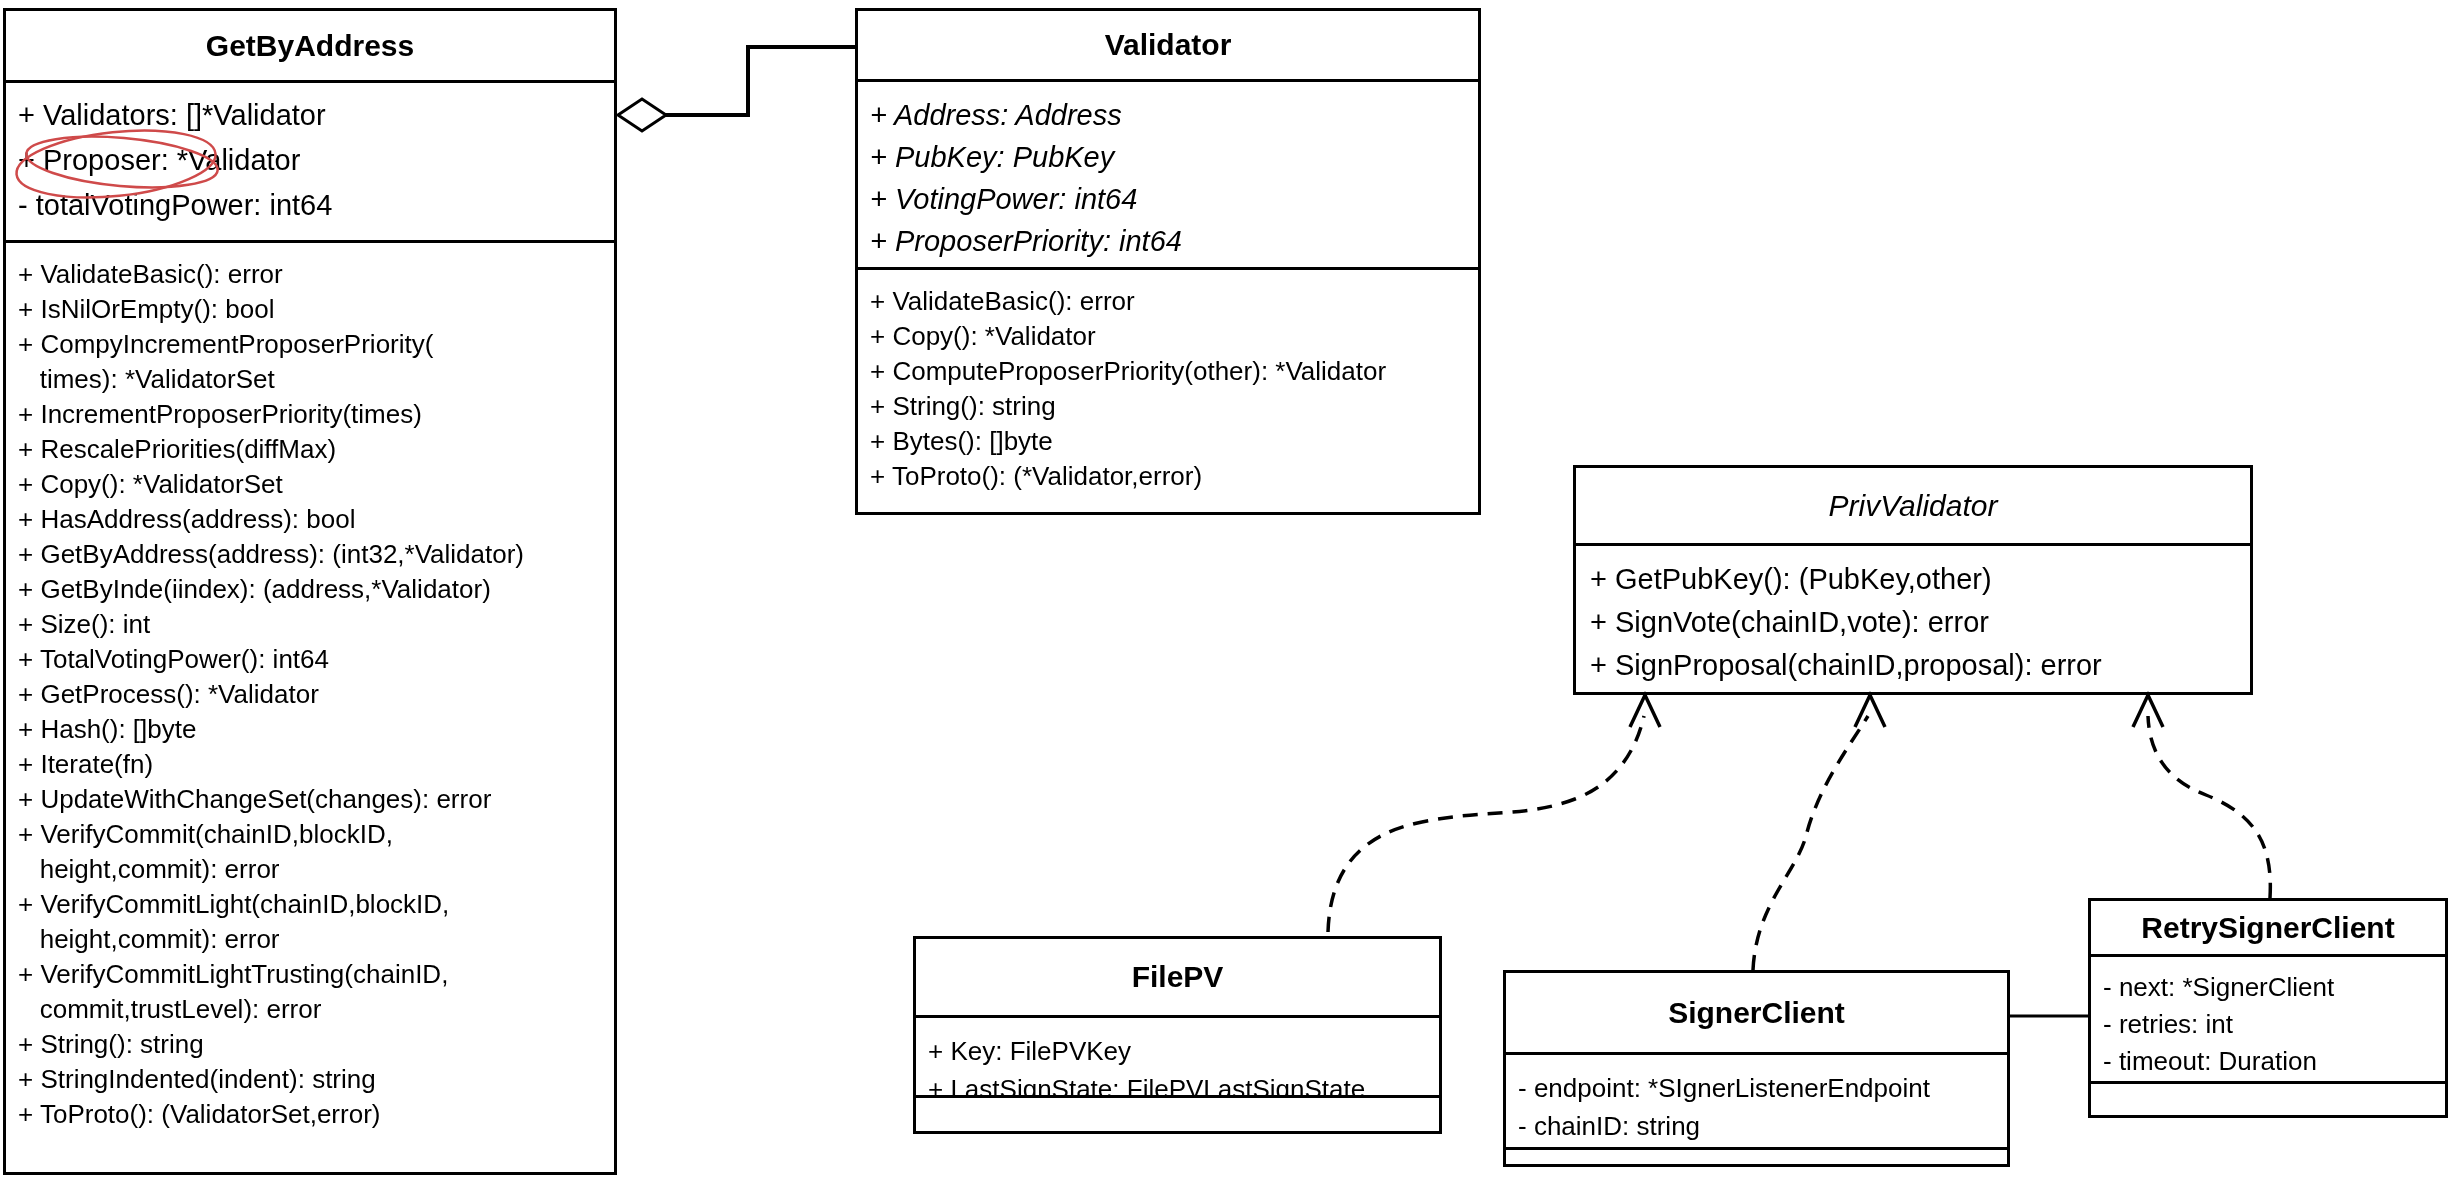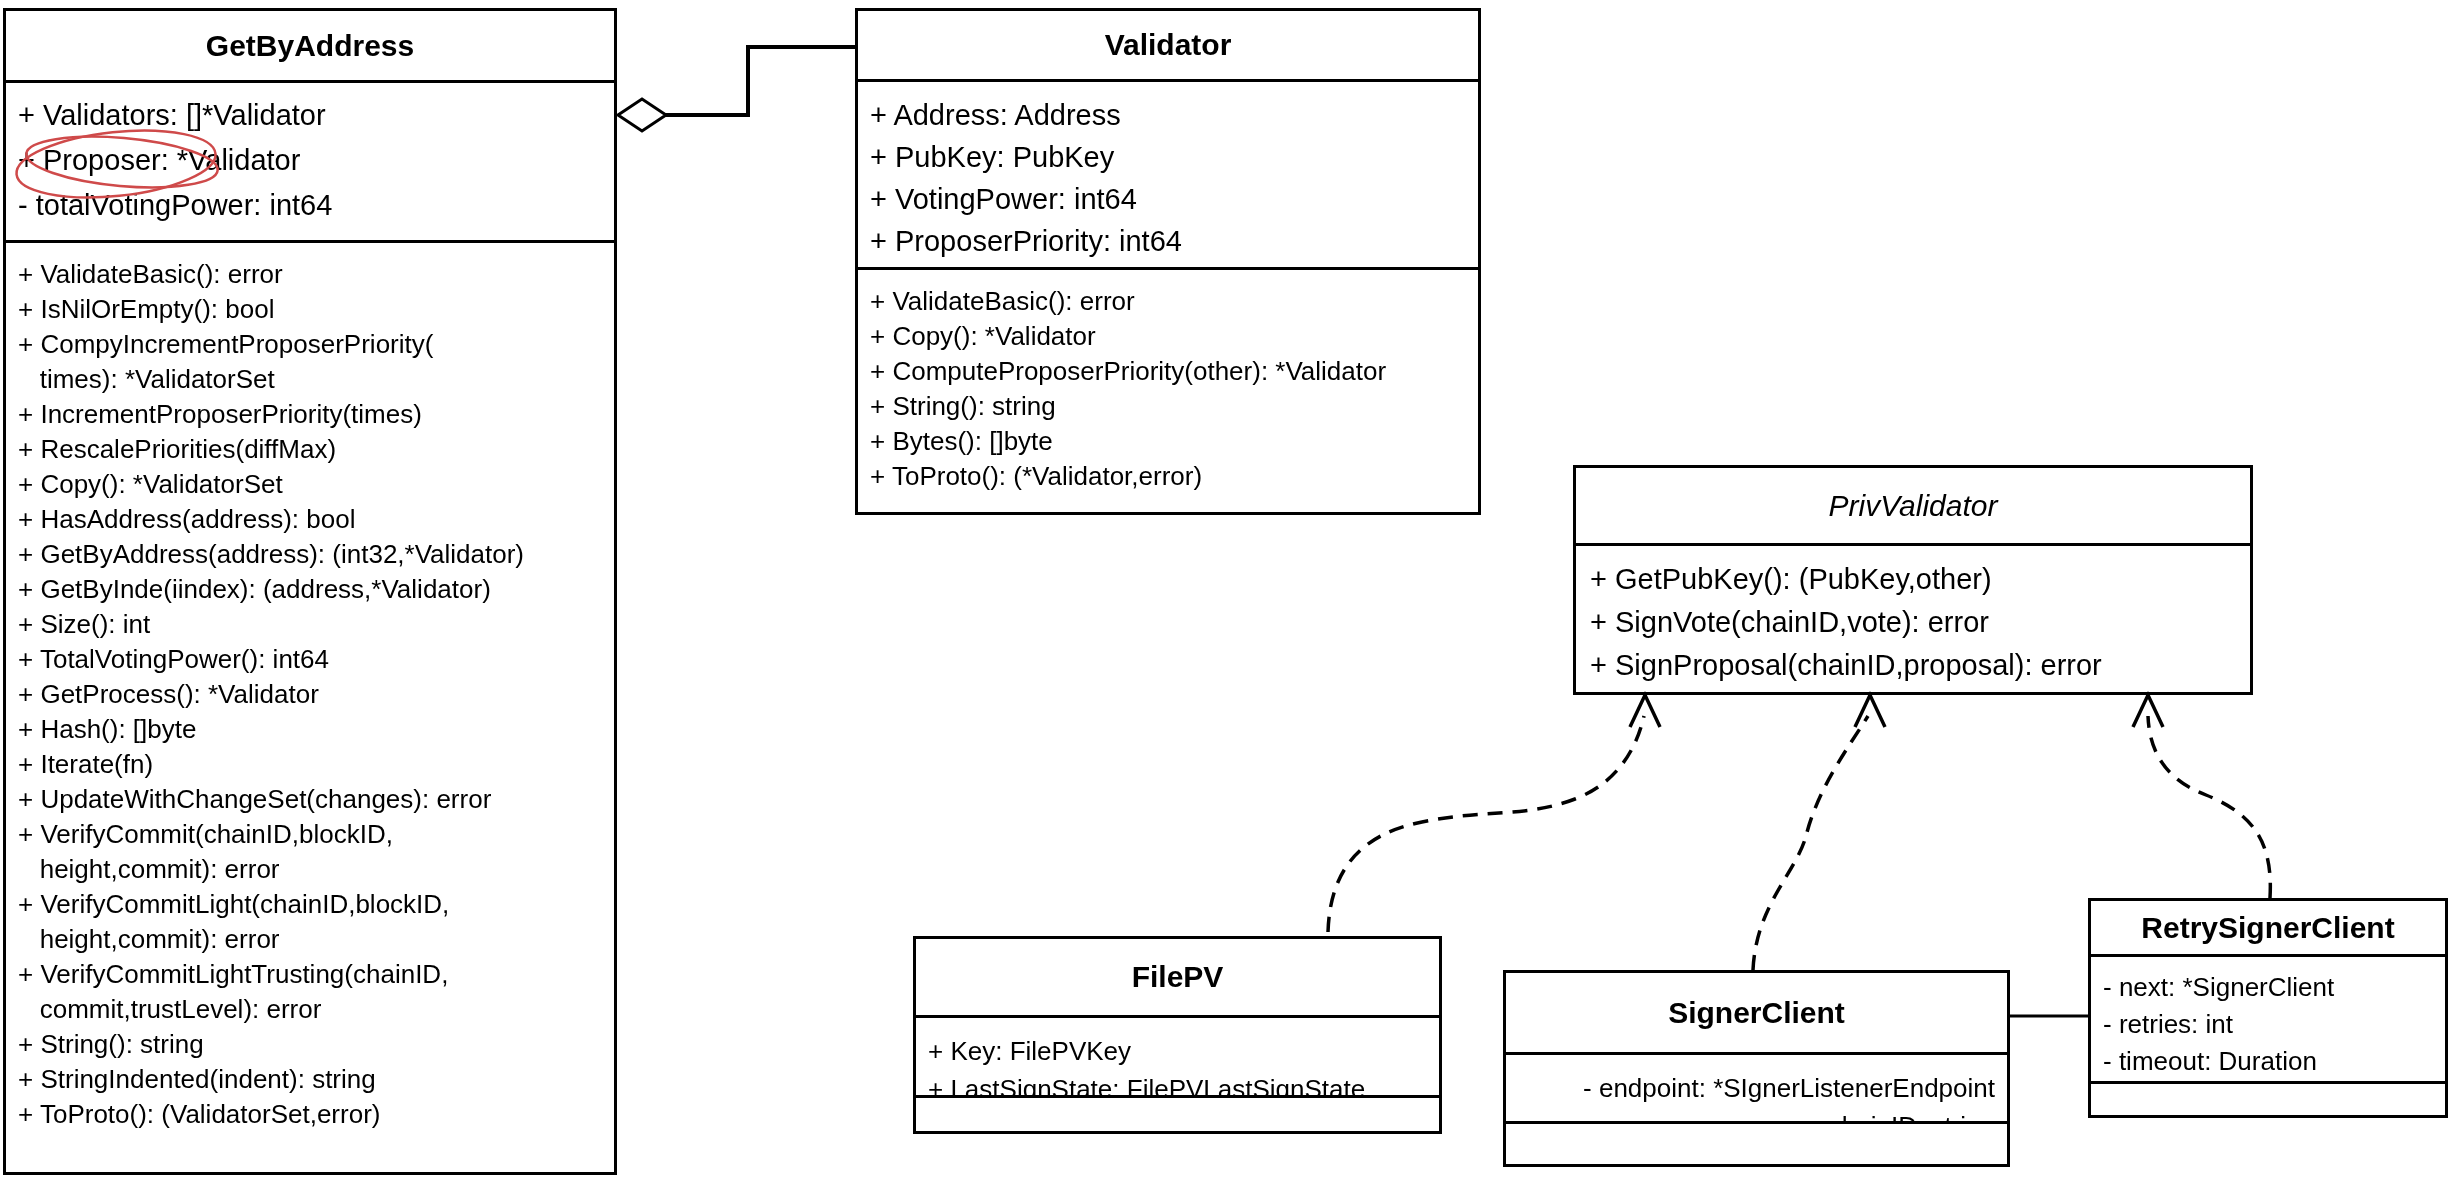--- a/index.html
+++ b/index.html
@@ -55,21 +55,21 @@
   }
   .uml-section .line {
     white-space: pre;
   }
   .grow { flex: 1 1 auto; }
 
   
   .attrs-big  { padding: 10px 12px 0 12px; font-size: 29px; }
   .attrs-big .line { line-height: 45px; }
   .attrs-v    { padding: 12px 12px 0 12px; font-size: 29px; }
-  .attrs-v .line { line-height: 42px; }
+  .attrs-v .line { line-height: 42px; font-style: italic; }
   .methods-big{ padding: 14px 12px 0 12px; font-size: 26px; }
   .methods-big .line { line-height: 35px; }
   .methods-pv { padding: 12px 14px 0 14px; font-size: 29px; }
   .methods-pv .line { line-height: 43px; }
   .attrs-sm   { padding: 14px 12px 0 12px; font-size: 26px; }
   .attrs-sm .line { line-height: 38px; }
   .attrs-rsc  { padding: 12px 12px 0 12px; font-size: 26px; }
   .attrs-rsc .line { line-height: 37px; }
 </style>
 </head>
@@ -144,21 +144,21 @@
     <div class="uml-title" style="height:79px;">FilePV</div>
     <div class="uml-section with-sep attrs-sm" style="height:80px;">
         <div class="line">+ Key: FilePVKey</div>
         <div class="line">+ LastSignState: FilePVLastSignState</div>
       </div>
     <div class="uml-section grow"></div>
   </div>
 
   <div class="uml-class" style="left:1503px; top:970px; width:507px; height:197px;">
     <div class="uml-title" style="height:82px;">SignerClient</div>
-    <div class="uml-section with-sep attrs-sm" style="height:69px;text-align:right;">
+    <div class="uml-section with-sep attrs-sm" style="height:95px;">
         <div class="line">- endpoint: *SIgnerListenerEndpoint</div>
         <div class="line">- chainID: string</div>
       </div>
     <div class="uml-section grow"></div>
   </div>
 
   <div class="uml-class" style="left:2088px; top:898px; width:360px; height:220px;">
     <div class="uml-title" style="height:56px;">RetrySignerClient</div>
     <div class="uml-section with-sep attrs-rsc" style="height:127px;">
         <div class="line">- next: *SignerClient</div>

